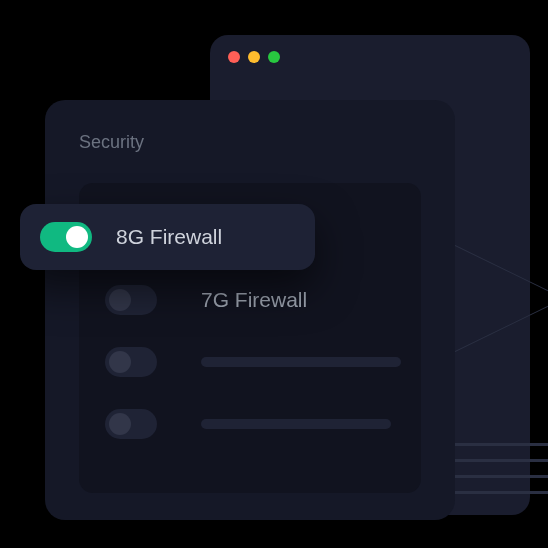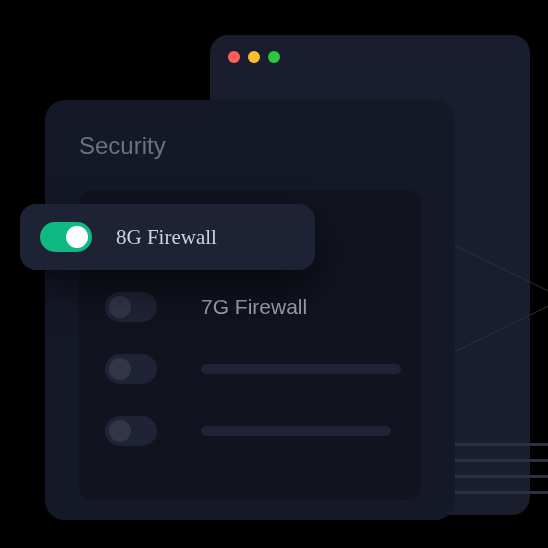--- a/index.html
+++ b/index.html
@@ -77,21 +77,21 @@
       top: 100px;
       left: 45px;
       width: 410px;
       height: 420px;
       background: #151827;
       border-radius: 20px;
       padding: 32px 34px;
     }
     .panel-title {
       color: #6b7280;
-      font-size: 24px;
+      font-size: 18px;
       font-weight: 400;
       margin-bottom: 30px;
     }
     .inner-panel {
       background: #11131f;
       border-radius: 14px;
       padding: 20px 22px 10px 22px;
       margin-top: 8px;
       height: 310px;
       position: relative;
@@ -113,21 +113,20 @@
       width: 295px;
       height: 66px;
       background: #1e2235;
       border-radius: 16px;
       display: flex;
       align-items: center;
       padding: 0 20px;
       gap: 24px;
       box-shadow: 0 18px 40px rgba(0,0,0,0.55);
       z-index: 5;
-      font-family: Liberation Serif, serif;
     }
     .toggle {
       width: 52px;
       height: 30px;
       border-radius: 15px;
       position: relative;
       flex-shrink: 0;
     }
     .toggle-on {
       background: #10b981;

